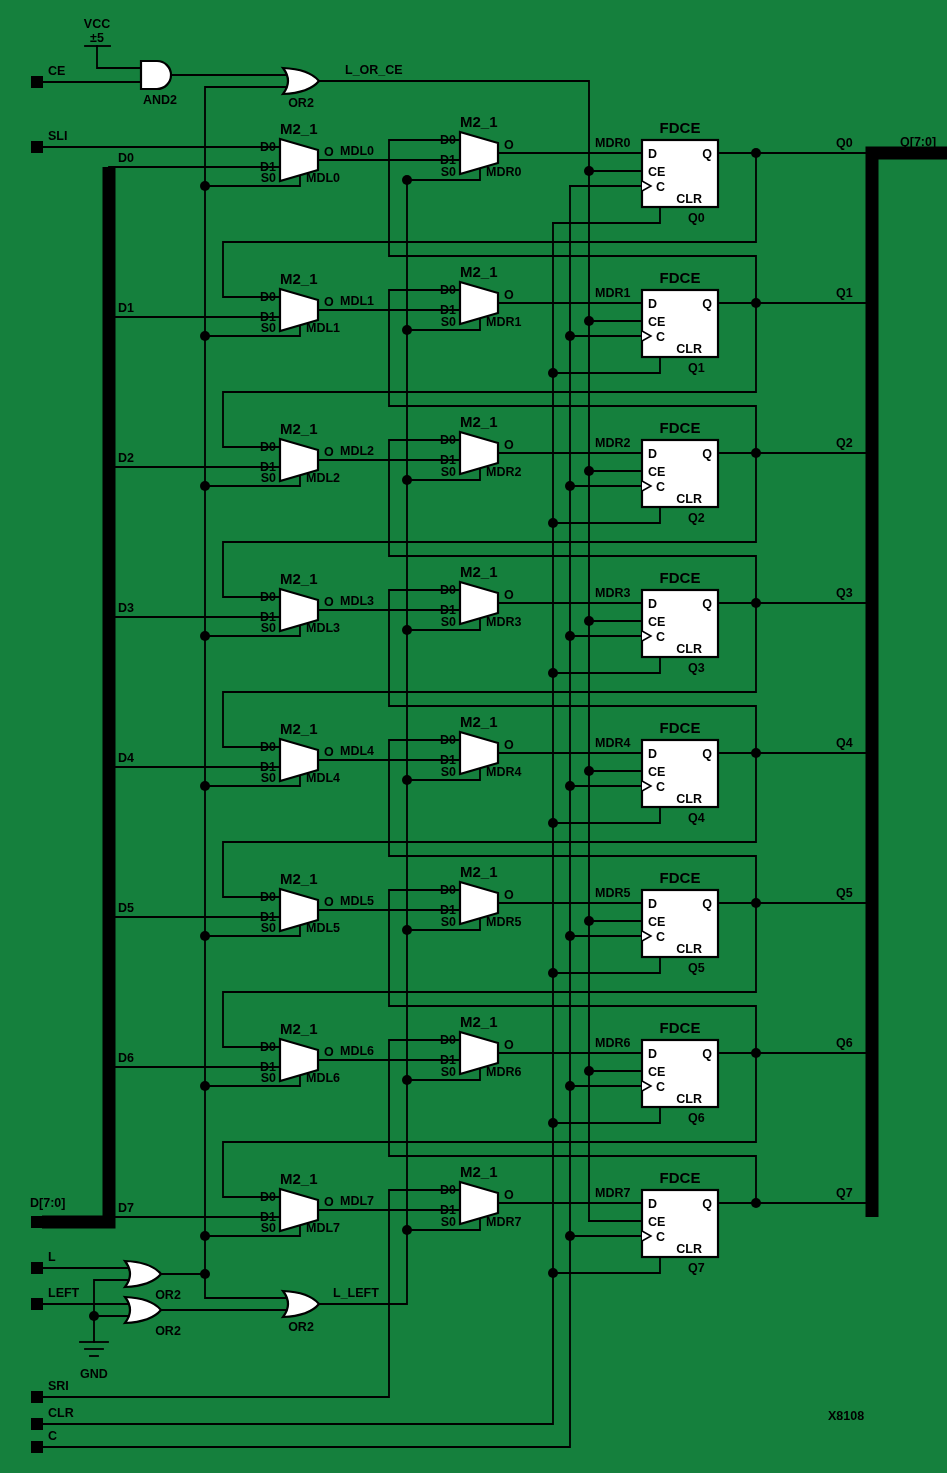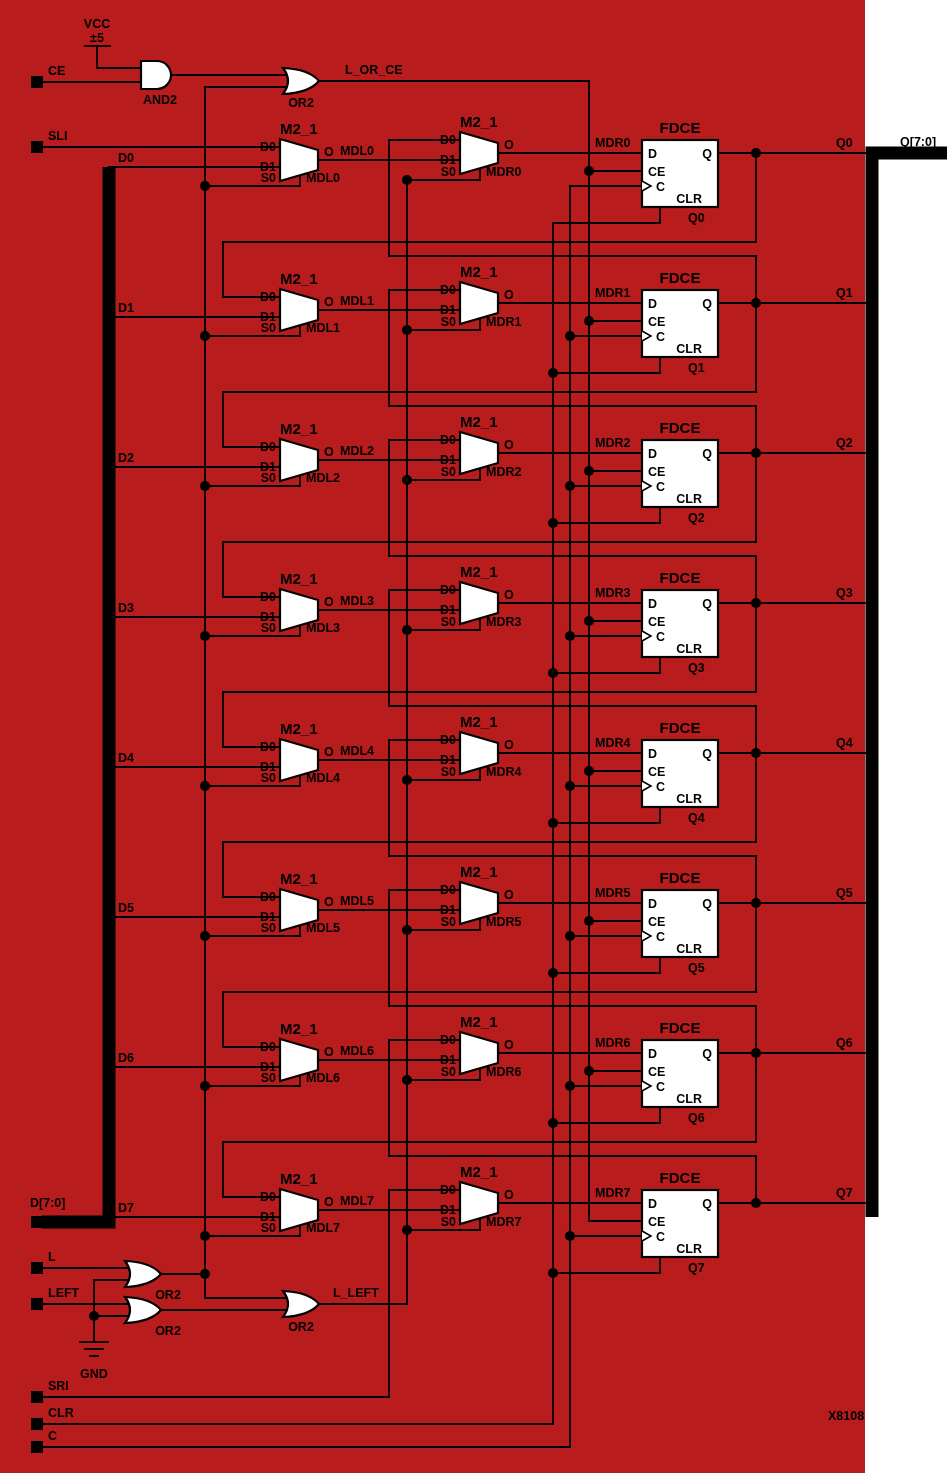--- a/index.html
+++ b/index.html
@@ -1,16 +1,16 @@
 <!DOCTYPE html>
 <html><head>
 <meta charset="utf-8">
 <style>
   html,body{margin:0;padding:0;background:#ffffff;}
-  .canvas{width:865px;height:1473px;background:#b91c1c;position:relative;}
+  .canvas{width:947px;height:1473px;background:#15803d;position:relative;}
   .w{fill:none;stroke:#000;stroke-width:1.8;stroke-linecap:square;}
   .bus{fill:none;stroke:#000;stroke-width:13;stroke-linecap:butt;stroke-linejoin:miter;}
   .sym{fill:#ffffff;stroke:#000;stroke-width:2.2;stroke-linejoin:miter;}
   .wedge{fill:#ffffff;stroke:#000;stroke-width:1.5;}
   .dot{fill:#000;stroke:none;}
   .pin{fill:#000;stroke:none;}
   .t{font:bold 12.5px "Liberation Sans", sans-serif;fill:#000;}
   .big{font:bold 15px "Liberation Sans", sans-serif;fill:#000;}
 </style>
 </head>

